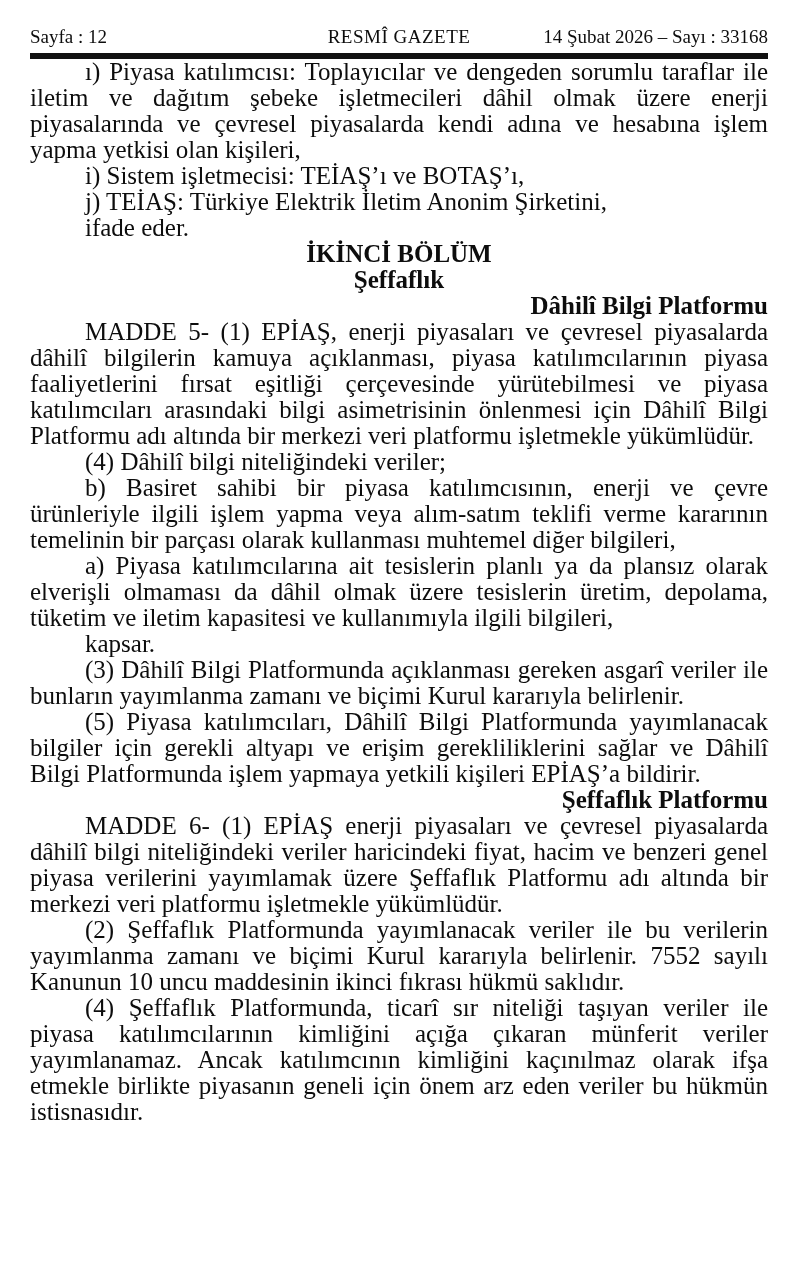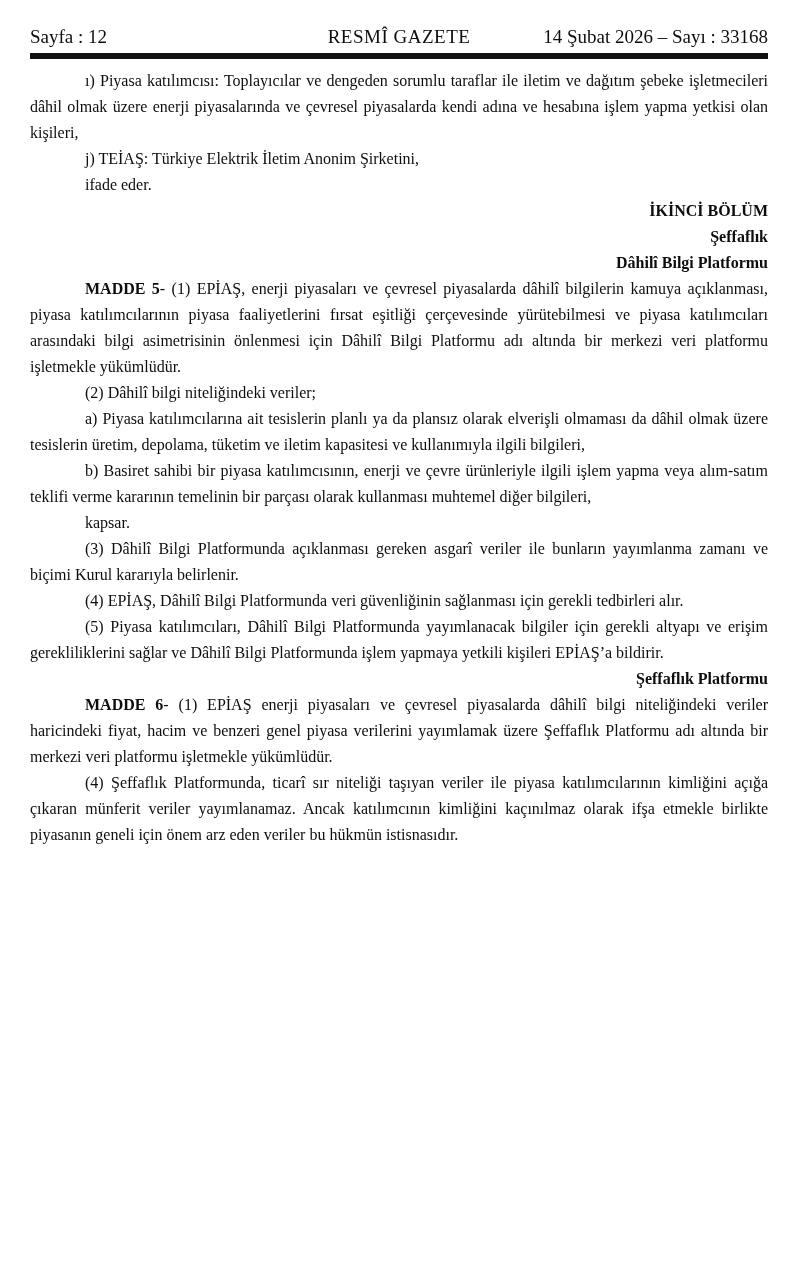--- a/index.html
+++ b/index.html
@@ -31,70 +31,70 @@
   .gazette-header .mid   { text-align: left; justify-self: center; letter-spacing: 0.5px; }
   .gazette-header .right { text-align: right; justify-self: end; }
   .double-rule {
     margin-top: 5px;
     height: 4px;
     border-top: 4px solid #111;
     border-bottom: 2px solid #111;
   }
   
   .doc-body {
-    margin-top: 9px;
-    font-size: 16px;
+    font-size: 25px;
     line-height: 26px;
     text-align: justify;
   }
   .doc-body p { margin: 0; }
   .para.body,
   .para.article {
     text-align: justify;
     text-indent: 55px;
   }
   .para.section-title,
   .para.section-subtitle {
-    text-align: right;
+    text-align: center;
     font-weight: bold;
     text-indent: 0;
   }
   .para.article-heading {
     text-align: right;
     font-weight: bold;
     text-indent: 55px;
   }
-  .para.article b { font-weight: bold; }
+  .para.article b { font-weight: normal; }
 </style>
 </head>
 <body>
 
 <div class="page">
 
   <div class="gazette-header">
     <span class="left">Sayfa : 12</span>
     <span class="mid">RESMÎ GAZETE</span>
     <span class="right">14 Şubat 2026 – Sayı : 33168</span>
   </div>
 
   <div class="double-rule"></div>
 
   <main class="doc-body">
       <p class="para body">ı) Piyasa katılımcısı: Toplayıcılar ve dengeden sorumlu taraflar ile iletim ve dağıtım şebeke işletmecileri dâhil olmak üzere enerji piyasalarında ve çevresel piyasalarda kendi adına ve hesabına işlem yapma yetkisi olan kişileri,</p>
+      <p class="para body">i) Sistem işletmecisi: TEİAŞ’ı ve BOTAŞ’ı,</p>
       <p class="para body">j) TEİAŞ: Türkiye Elektrik İletim Anonim Şirketini,</p>
       <p class="para body">ifade eder.</p>
       <p class="para section-title">İKİNCİ BÖLÜM</p>
       <p class="para section-subtitle">Şeffaflık</p>
       <p class="para article-heading">Dâhilî Bilgi Platformu</p>
       <p class="para article"><b>MADDE 5</b>- (1) EPİAŞ, enerji piyasaları ve çevresel piyasalarda dâhilî bilgilerin kamuya açıklanması, piyasa katılımcılarının piyasa faaliyetlerini fırsat eşitliği çerçevesinde yürütebilmesi ve piyasa katılımcıları arasındaki bilgi asimetrisinin önlenmesi için Dâhilî Bilgi Platformu adı altında bir merkezi veri platformu işletmekle yükümlüdür.</p>
-      <p class="para body">(2) Dâhilî bilgi niteliğindeki veriler;</p>
+      <p class="para body">(4) Dâhilî bilgi niteliğindeki veriler;</p>
+      <p class="para body">b) Basiret sahibi bir piyasa katılımcısının, enerji ve çevre ürünleriyle ilgili işlem yapma veya alım-satım teklifi verme kararının temelinin bir parçası olarak kullanması muhtemel diğer bilgileri,</p>
       <p class="para body">a) Piyasa katılımcılarına ait tesislerin planlı ya da plansız olarak elverişli olmaması da dâhil olmak üzere tesislerin üretim, depolama, tüketim ve iletim kapasitesi ve kullanımıyla ilgili bilgileri,</p>
-      <p class="para body">b) Basiret sahibi bir piyasa katılımcısının, enerji ve çevre ürünleriyle ilgili işlem yapma veya alım-satım teklifi verme kararının temelinin bir parçası olarak kullanması muhtemel diğer bilgileri,</p>
       <p class="para body">kapsar.</p>
       <p class="para body">(3) Dâhilî Bilgi Platformunda açıklanması gereken asgarî veriler ile bunların yayımlanma zamanı ve biçimi Kurul kararıyla belirlenir.</p>
-      <p class="para body">(4) EPİAŞ, Dâhilî Bilgi Platformunda veri güvenliğinin sağlanması için gerekli tedbirleri alır.</p>
       <p class="para body">(5) Piyasa katılımcıları, Dâhilî Bilgi Platformunda yayımlanacak bilgiler için gerekli altyapı ve erişim gerekliliklerini sağlar ve Dâhilî Bilgi Platformunda işlem yapmaya yetkili kişileri EPİAŞ’a bildirir.</p>
       <p class="para article-heading">Şeffaflık Platformu</p>
       <p class="para article"><b>MADDE 6</b>- (1) EPİAŞ enerji piyasaları ve çevresel piyasalarda dâhilî bilgi niteliğindeki veriler haricindeki fiyat, hacim ve benzeri genel piyasa verilerini yayımlamak üzere Şeffaflık Platformu adı altında bir merkezi veri platformu işletmekle yükümlüdür.</p>
+      <p class="para body">(2) Şeffaflık Platformunda yayımlanacak veriler ile bu verilerin yayımlanma zamanı ve biçimi Kurul kararıyla belirlenir. 7552 sayılı Kanunun 10 uncu maddesinin ikinci fıkrası hükmü saklıdır.</p>
       <p class="para body">(4) Şeffaflık Platformunda, ticarî sır niteliği taşıyan veriler ile piyasa katılımcılarının kimliğini açığa çıkaran münferit veriler yayımlanamaz. Ancak katılımcının kimliğini kaçınılmaz olarak ifşa etmekle birlikte piyasanın geneli için önem arz eden veriler bu hükmün istisnasıdır.</p>
     </main>
 
 </div>
 
 </body></html>

